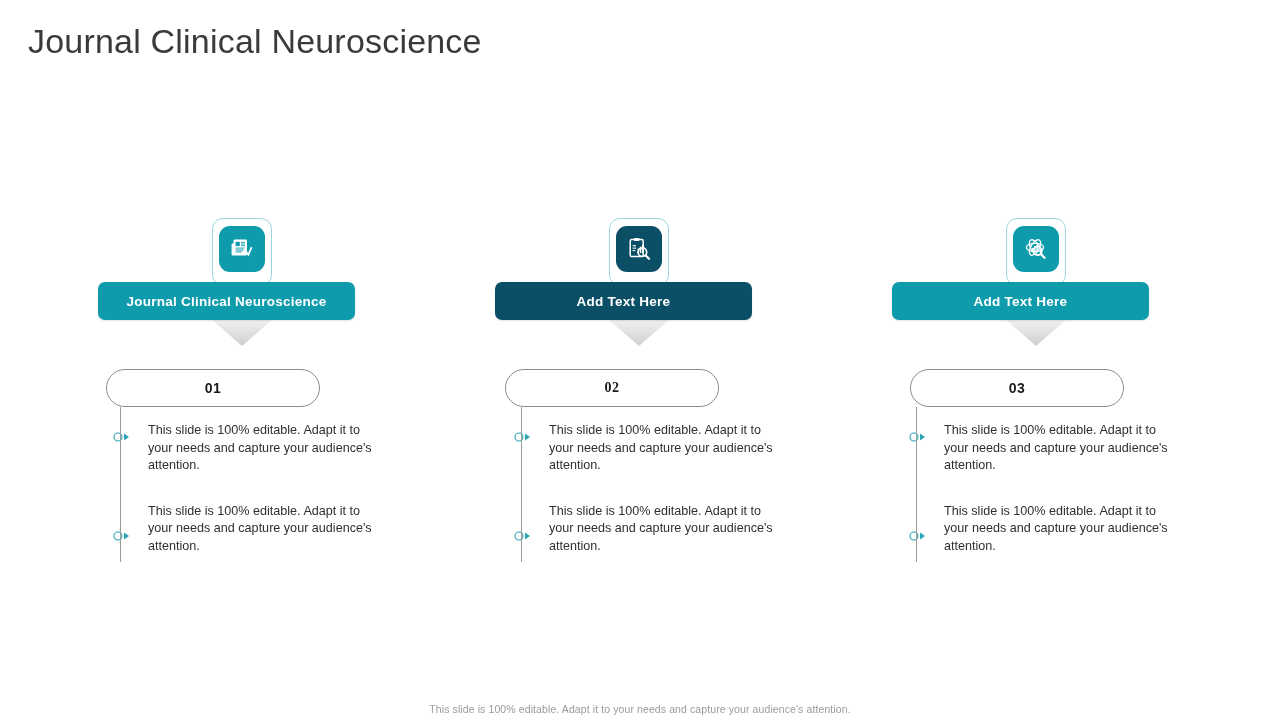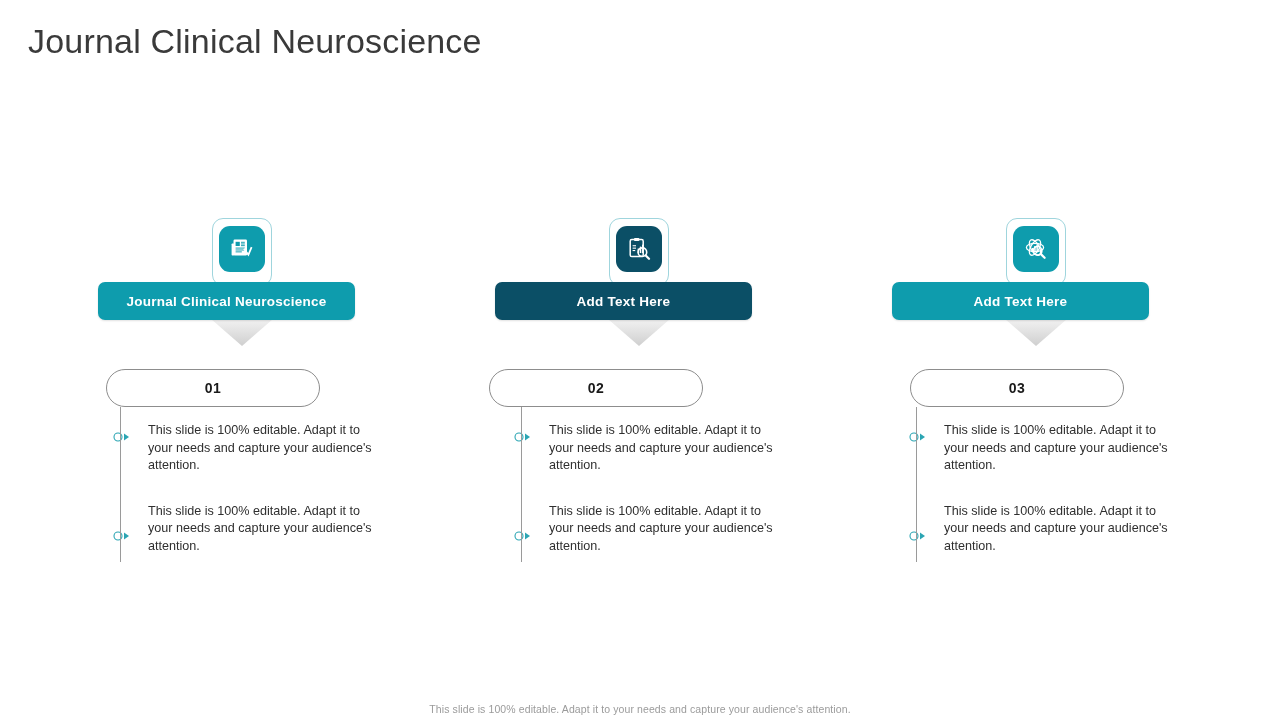--- a/index.html
+++ b/index.html
@@ -123,21 +123,21 @@
     align-items: center;
     justify-content: center;
     z-index: 3;
   }
   .pill .num {
     font-size: 14px;
     font-weight: bold;
     color: #1a1a1a;
     letter-spacing: 0.5px;
   }
-  .column.c1 .pill { left: 0; }
+  .column.c1 .pill { left: 16px; font-family: Liberation Serif, serif; }
   .column.c2 .pill { left: 24px; }
 
   
   .vline {
     position: absolute;
     top: 189px;
     left: 28px;
     width: 1px;
     height: 155px;
     background: #9a9a9a;

